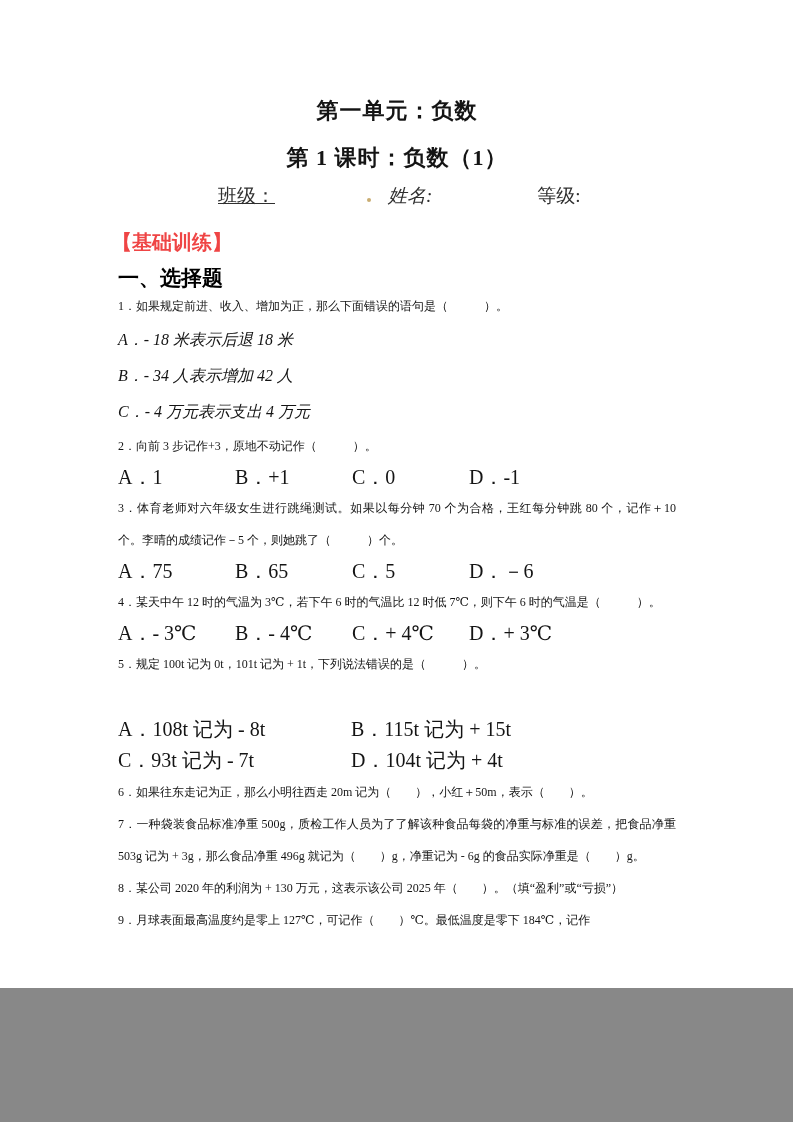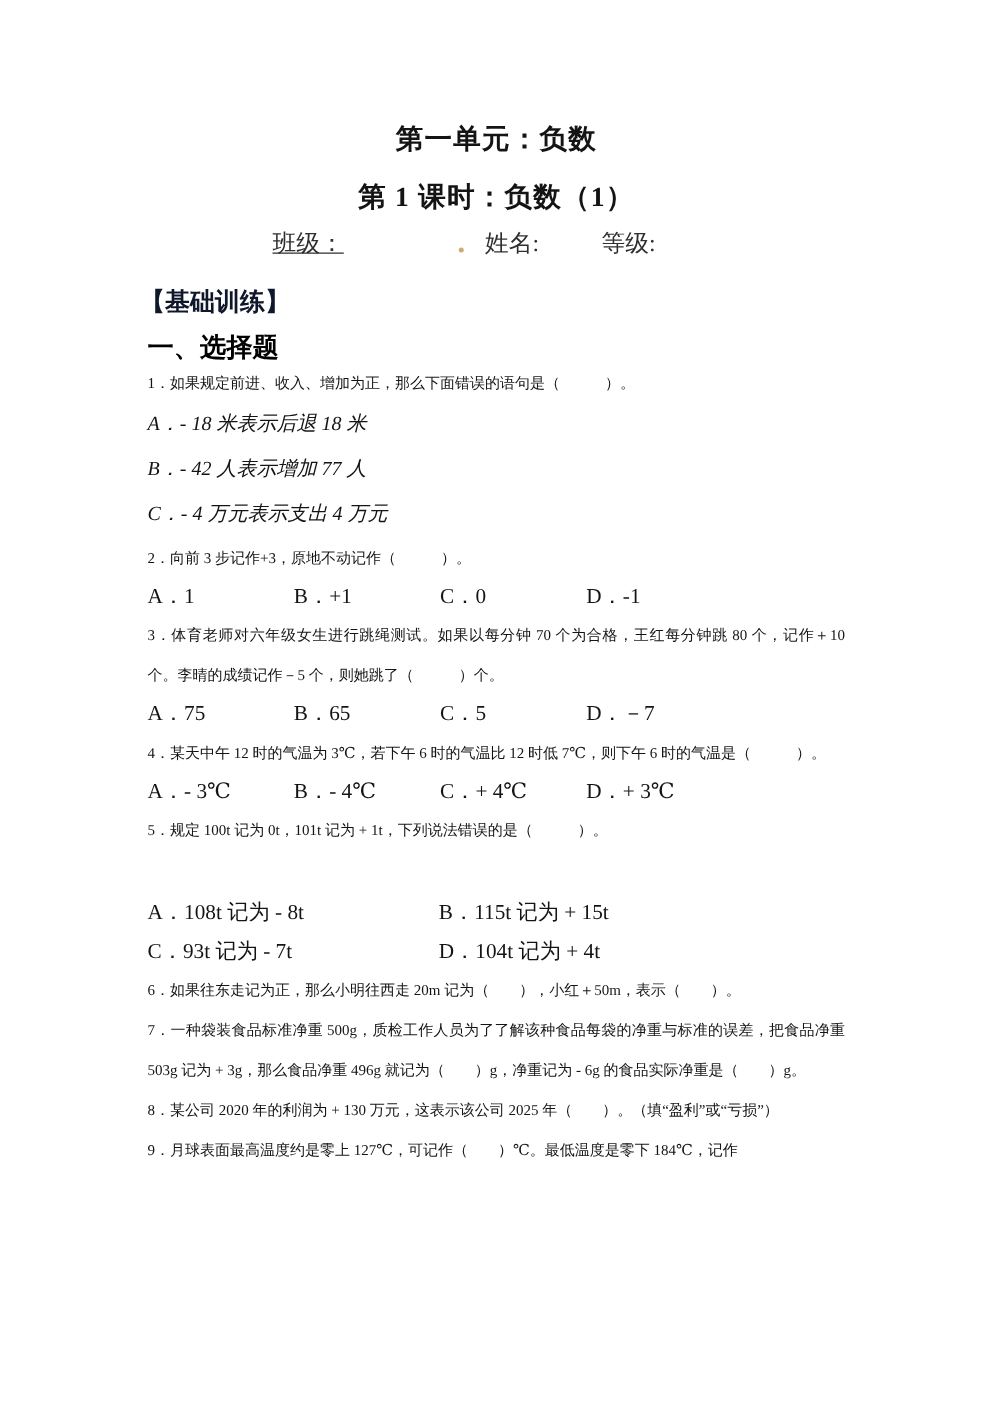--- a/index.html
+++ b/index.html
@@ -1,19 +1,19 @@
 <!DOCTYPE html>
 <html><head>
 <meta charset="utf-8">
 <style>
   html, body { margin: 0; padding: 0; background: #888; }
   .page {
     position: relative;
     width: 793px;
-    height: 1122px;
+    height: 988px;
     margin: 0 auto;
     background: #ffffff;
     box-sizing: border-box;
     padding: 96px 117px 0 118px;
     font-family: "Liberation Serif", "DejaVu Serif", serif;
     color: #141414;
     overflow: hidden;
   }
   h1.doc-title {
     margin: 0;
@@ -33,37 +33,37 @@
   }
   .info-row {
     position: relative;
     margin-top: 10px;
     padding-left: 100px;
     font-size: 19px;
     line-height: 24px;
     color: #2f2f2f;
   }
   .info-row .lbl-class { margin-right: 113px; text-decoration: underline; }
-  .info-row .lbl-name  { margin-right: 50px; }
+  .info-row .lbl-name  { margin-right: 105px; font-style: italic; }
   .info-row .stray-dot {
     position: absolute;
     left: 249px;
     top: 14px;
     width: 4px;
     height: 4px;
     border-radius: 50%;
     display: inline-block;
   }
   .section-header {
     margin-top: 20px;
     margin-left: -6px;
     font-size: 20px;
     line-height: 28px;
     font-weight: bold;
-    color: #0f172a;
+    color: #ef4444;
   }
   .part-heading {
     margin-top: 10px;
     font-size: 21px;
     line-height: 24px;
     font-weight: bold;
     color: #000;
   }
   p.q-text {
     margin: 0;
@@ -71,21 +71,21 @@
     line-height: 32px;
     text-align: justify;
   }
   .opt-lines div {
     font-size: 16px;
     line-height: 36px;
     font-style: italic;
   }
   .opt-row {
     display: grid;
-    font-size: 17px;
+    font-size: 20px;
     line-height: 30px;
   }
   .opt-row.cols4 { grid-template-columns: 117px 117px 117px auto; }
   .opt-row.cols2 { grid-template-columns: 233px auto; margin-top: 34px; }
   .opt-row.cols2 > span { line-height: 31px; }
 </style>
 </head>
 <body>
 
 <div class="page">
@@ -97,38 +97,38 @@
     <span class="lbl-class">班级：</span><span class="stray-dot" style="background-color: rgb(201, 173, 114);"></span><span class="lbl-name">姓名:</span><span class="lbl-grade">等级:</span>
   </div>
 
   <div class="section-header">【基础训练】</div>
 
   <div class="part-heading">一、选择题</div>
 
   <p class="q-text">1．如果规定前进、收入、增加为正，那么下面错误的语句是（　　　）。</p>
   <div class="opt-lines">
     <div>A．- 18 米表示后退 18 米</div>
-    <div>B．- 42 人表示增加 77 人</div>
+    <div>B．- 34 人表示增加 42 人</div>
     <div>C．- 4 万元表示支出 4 万元</div>
   </div>
 
   <p class="q-text">2．向前 3 步记作+3，原地不动记作（　　　）。</p>
   <div class="opt-row cols4">
     <span>A．1</span>
     <span>B．+1</span>
     <span>C．0</span>
     <span>D．-1</span>
   </div>
 
   <p class="q-text">3．体育老师对六年级女生进行跳绳测试。如果以每分钟 70 个为合格，王红每分钟跳 80 个，记作＋10 个。李晴的成绩记作－5 个，则她跳了（　　　）个。</p>
   <div class="opt-row cols4">
     <span>A．75</span>
     <span>B．65</span>
     <span>C．5</span>
-    <span>D．－7</span>
+    <span>D．－6</span>
   </div>
 
   <p class="q-text">4．某天中午 12 时的气温为 3℃，若下午 6 时的气温比 12 时低 7℃，则下午 6 时的气温是（　　　）。</p>
   <div class="opt-row cols4">
     <span>A．- 3℃</span>
     <span>B．- 4℃</span>
     <span>C．+ 4℃</span>
     <span>D．+ 3℃</span>
   </div>
 

